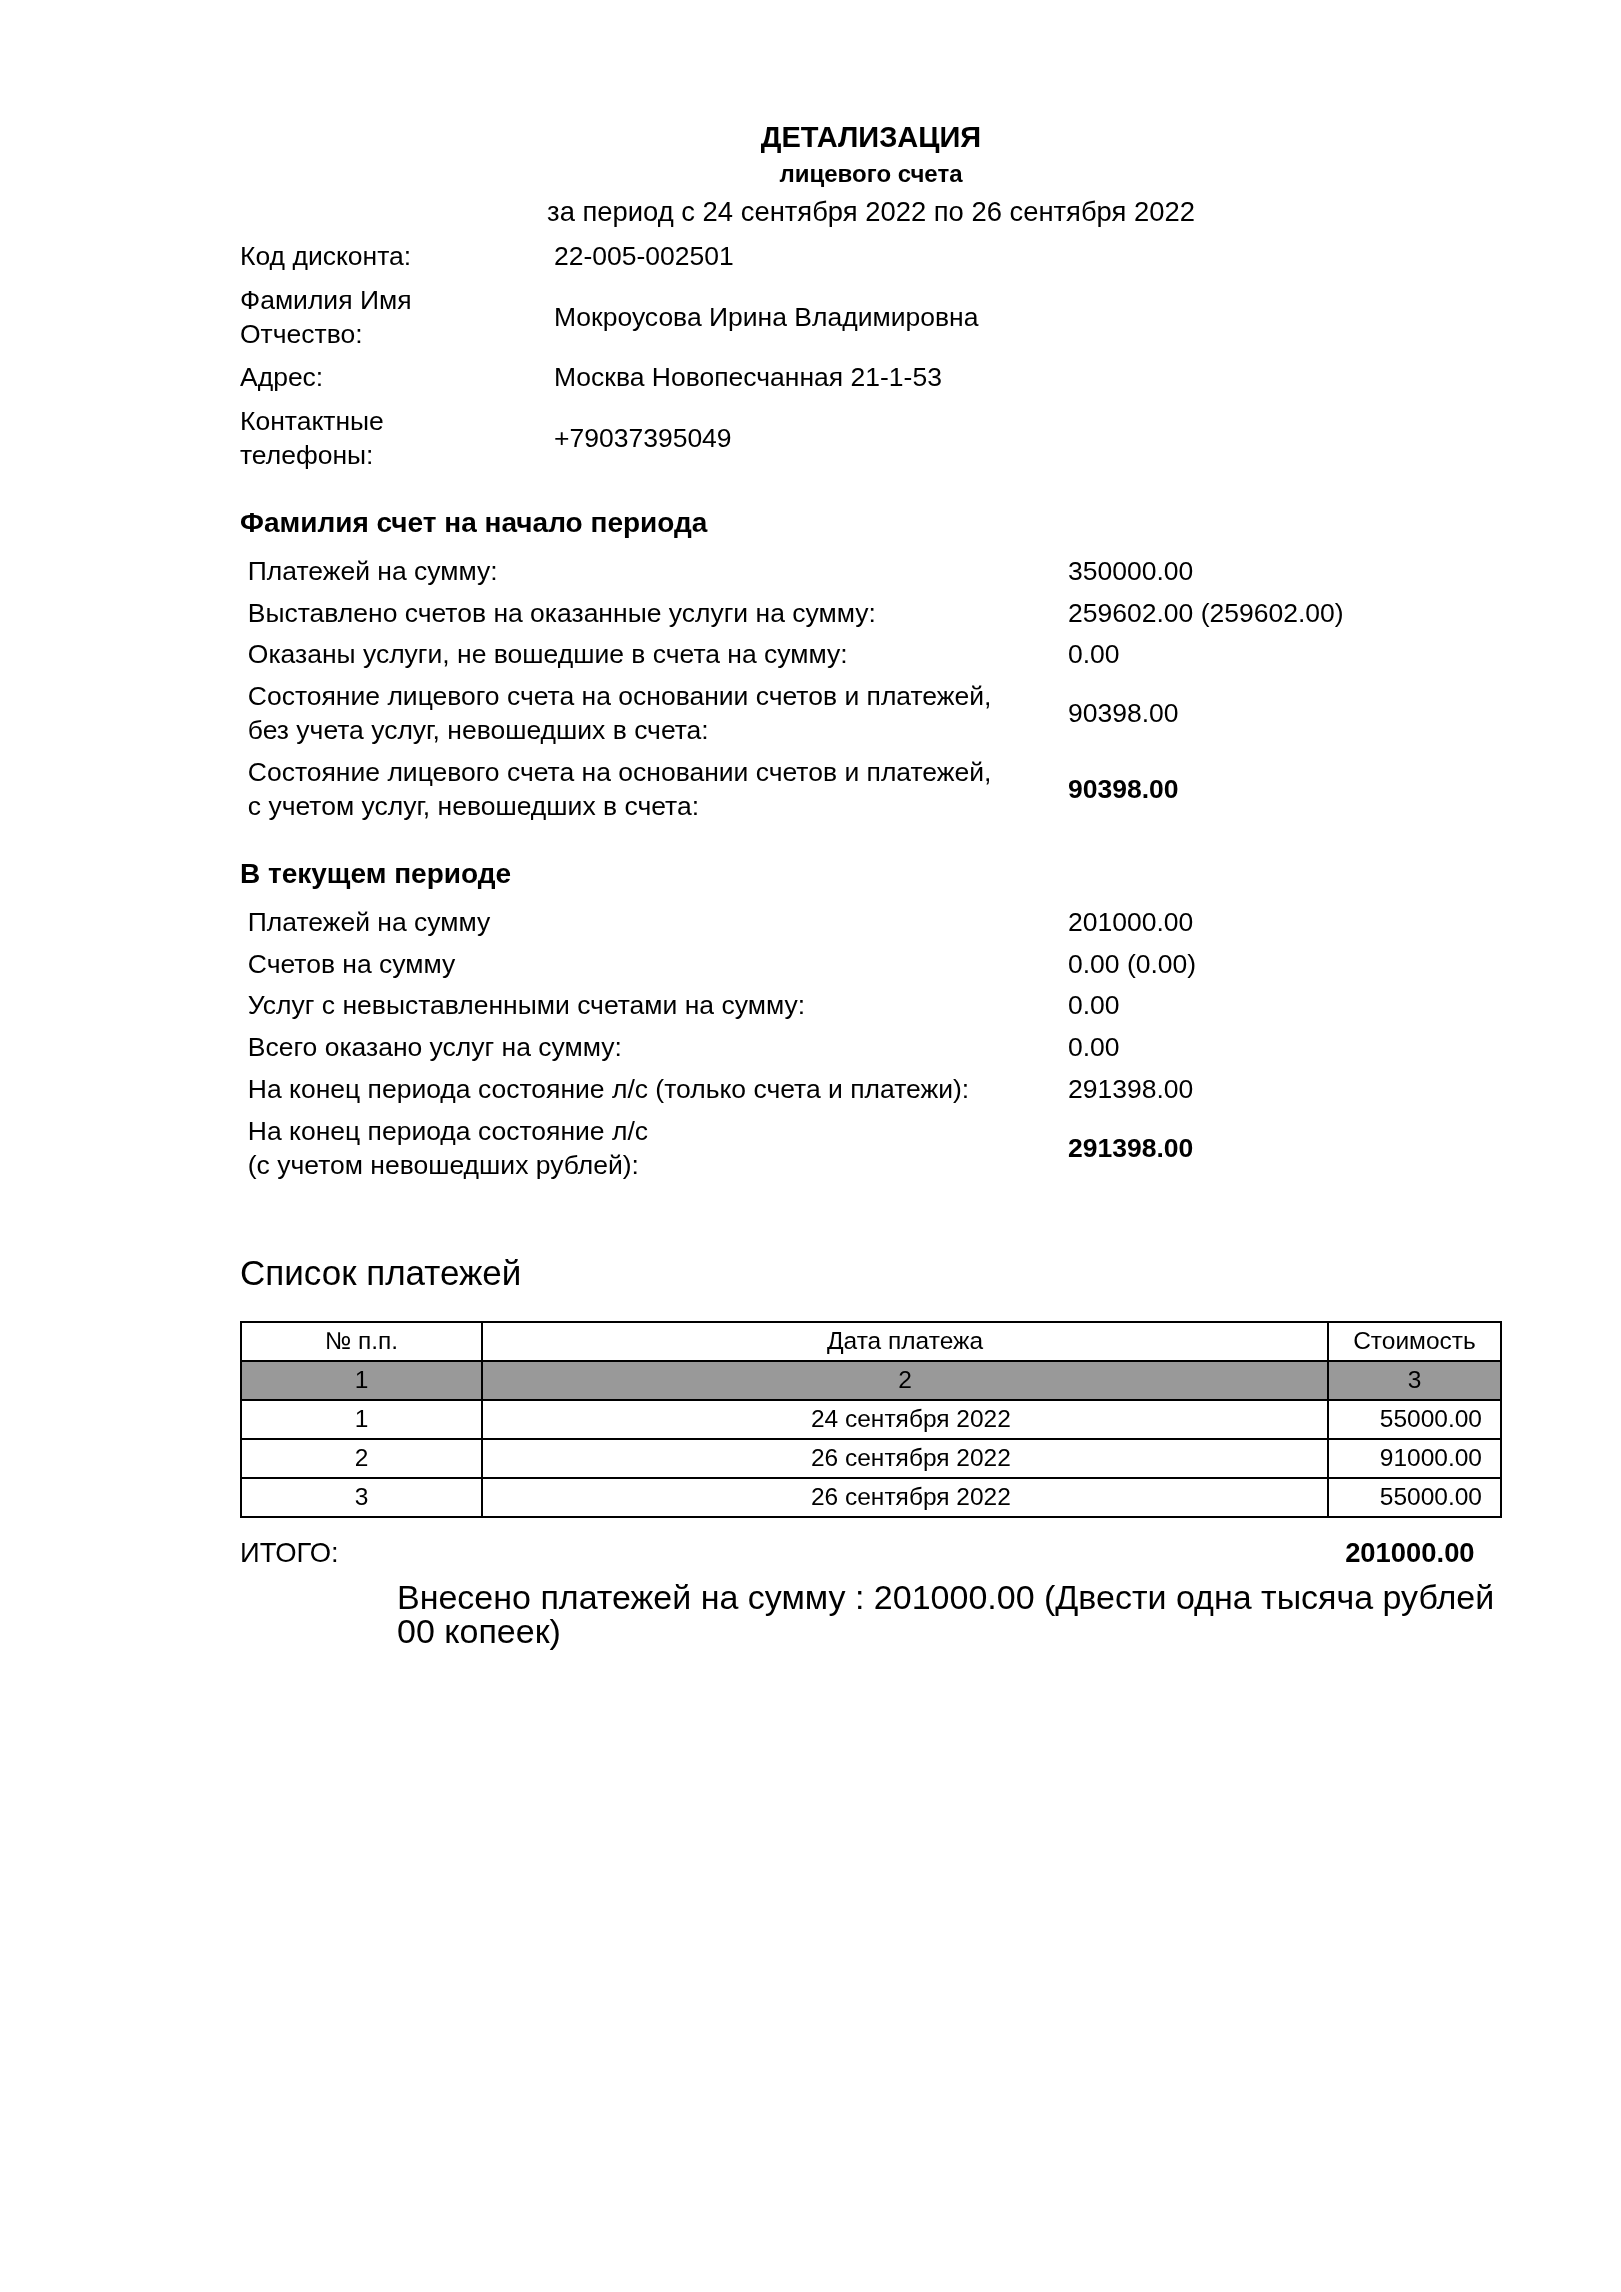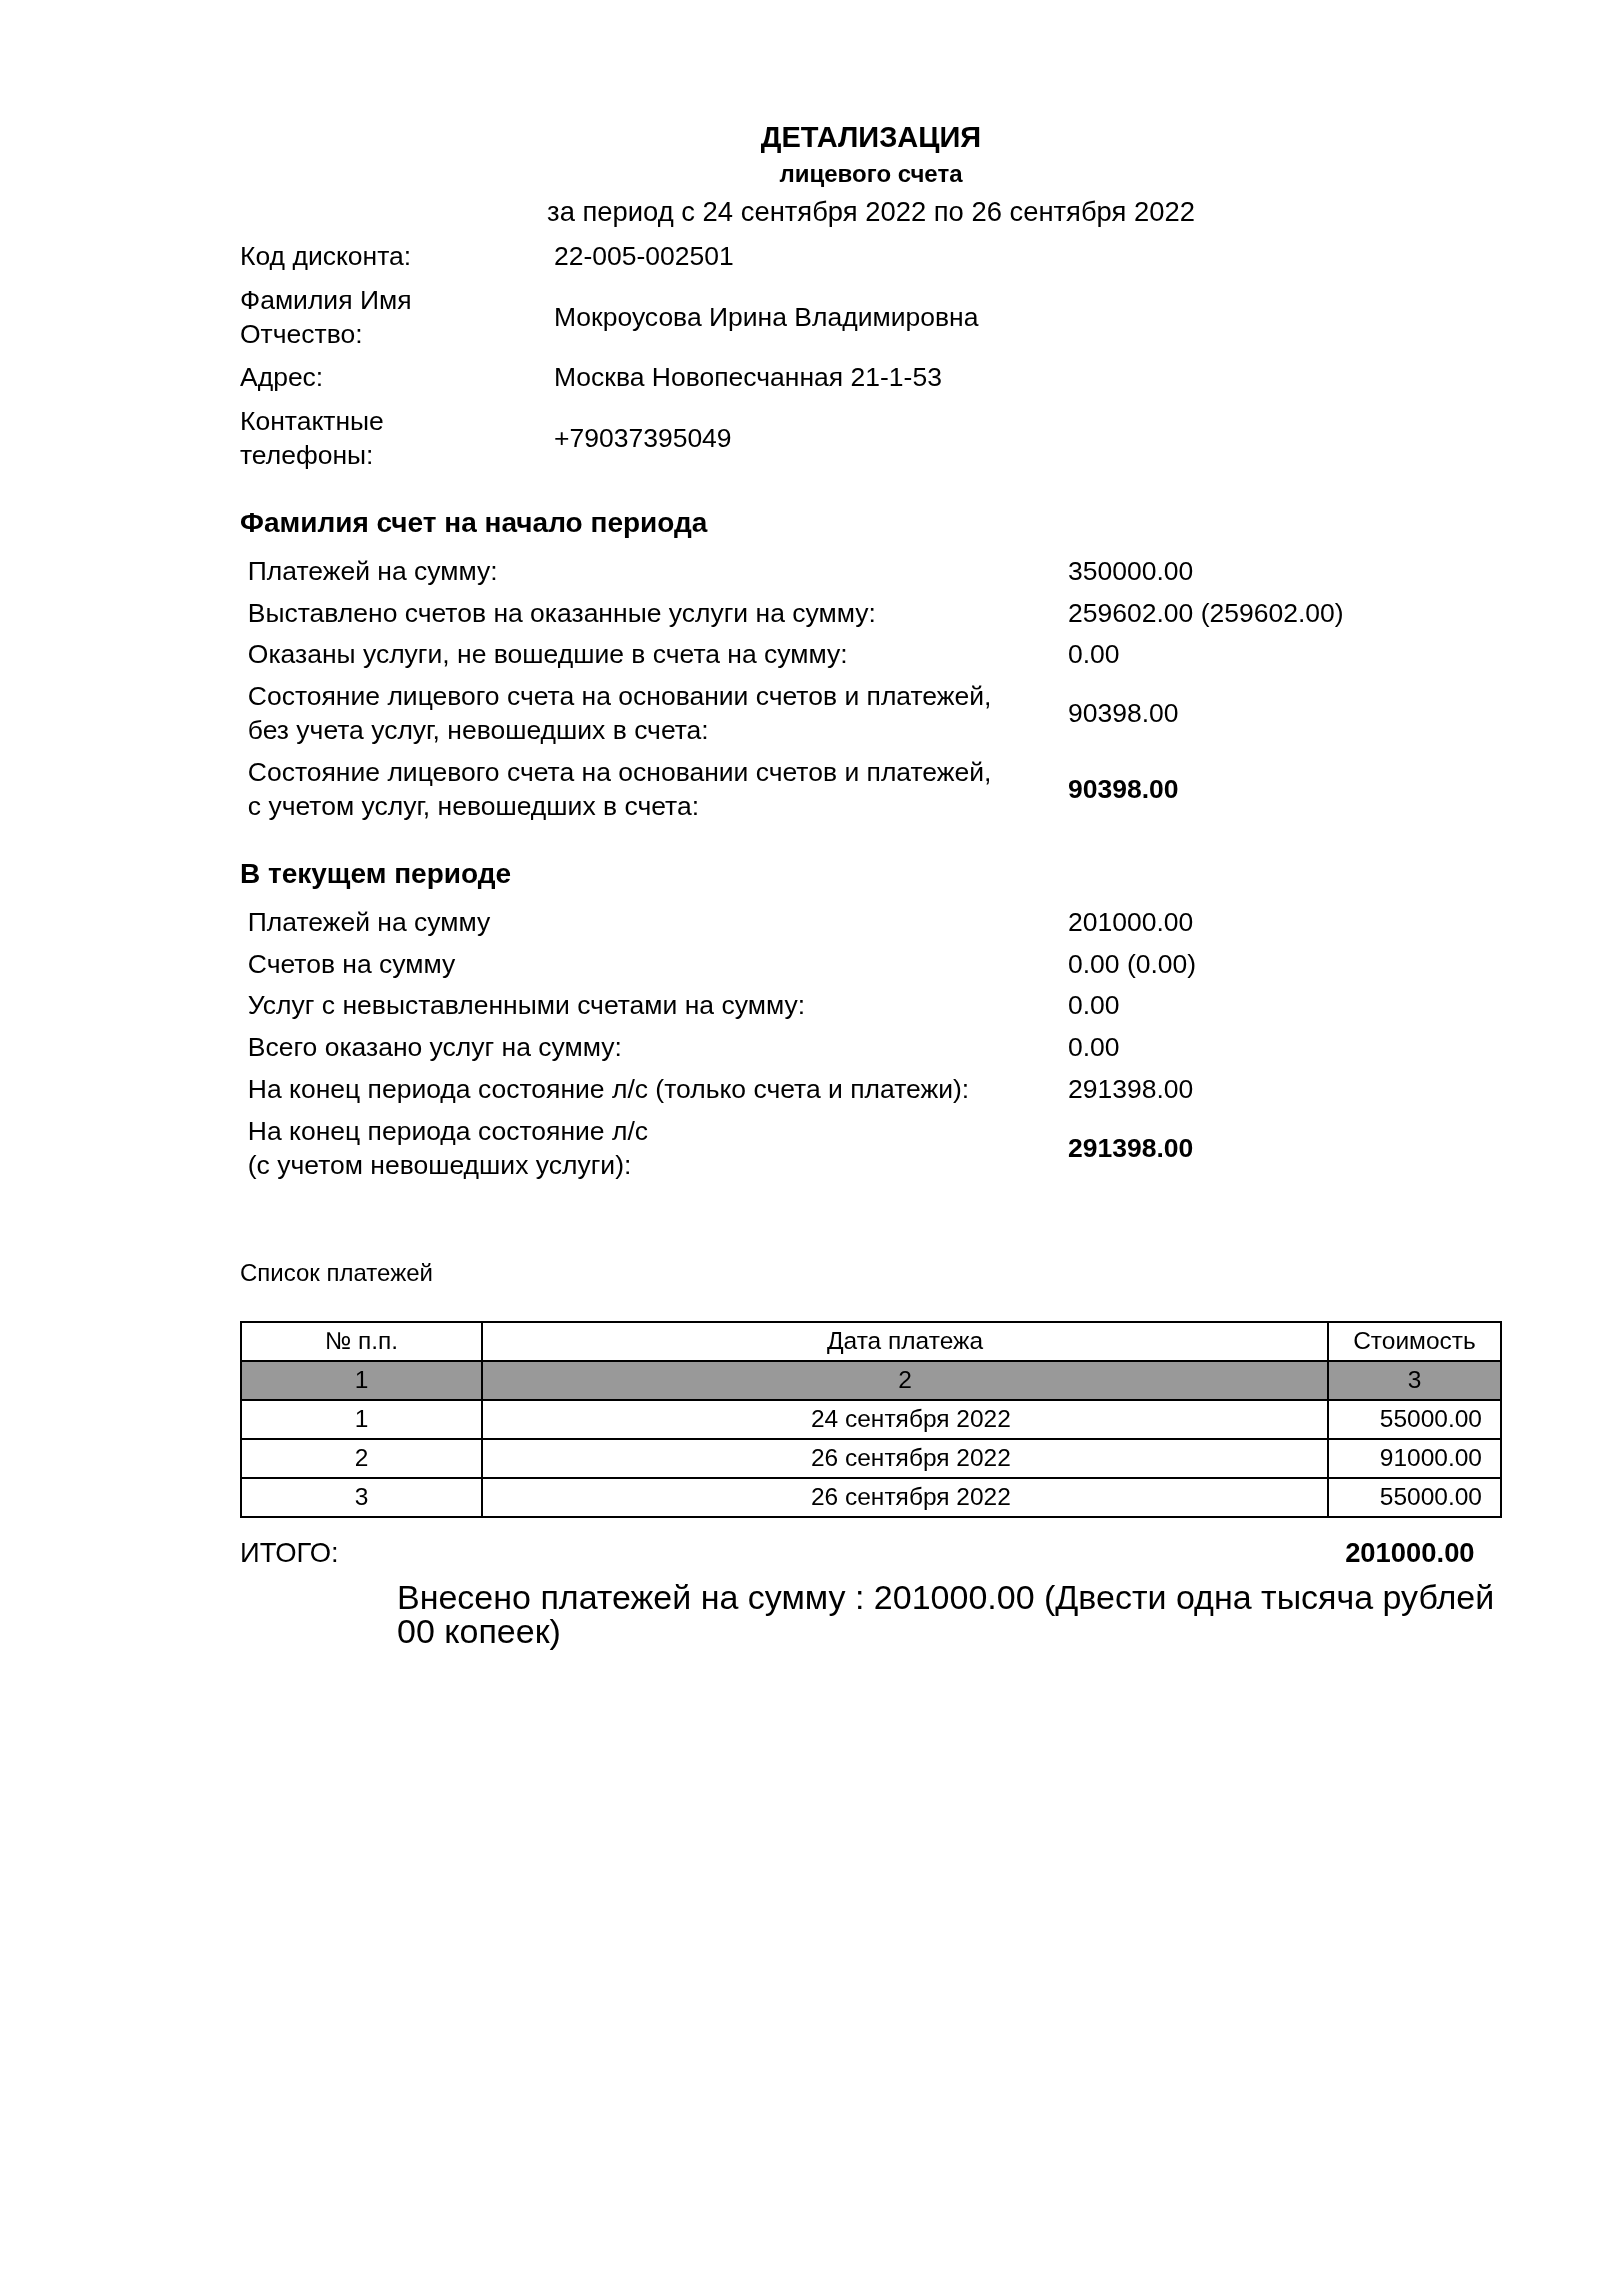--- a/index.html
+++ b/index.html
@@ -27,21 +27,21 @@
   
   .sec-heading { font-size:28px; font-weight:700; line-height:35px;
                  margin-top:33px; margin-bottom:13.7px; }
   .srow { position:relative; margin-bottom:7.8px; padding-left:7.8px; font-size:26.5px; }
   .srow .lbl div { line-height:34px; white-space:nowrap; }
   .srow .val { position:absolute; left:828px; top:50%; transform:translateY(-50%);
                line-height:34px; white-space:nowrap; }
   .bold { font-weight:700; }
 
   
-  .payments-heading { margin-top:73px; font-size:24px; line-height:35px; }
+  .payments-heading { margin-top:73px; font-size:35px; line-height:35px; }
   table.payments { margin-top:31px; width:100%; border-collapse:collapse;
                    font-size:24.5px; }
   .payments th, .payments td {
     border-left:2px solid #000; border-right:2px solid #000;
     border-top:2.9px solid #000; border-bottom:2.9px solid #000;
     height:39px; font-weight:400; padding:0; vertical-align:middle;
   }
   .payments col.c1 { width:241px; }
   .payments col.c3 { width:173px; }
   .payments th { text-align:center; }
@@ -162,21 +162,21 @@
       </div>
       <div class="srow">
         <div class="lbl">
           <div>На конец периода состояние л/с (только счета и платежи):</div>
         </div>
         <div class="val">291398.00</div>
       </div>
       <div class="srow">
         <div class="lbl">
           <div>На конец периода состояние л/с</div>
-          <div>(с учетом невошедших услуги):</div>
+          <div>(с учетом невошедших рублей):</div>
         </div>
         <div class="val bold">291398.00</div>
       </div>
     </div>
 
     <div class="payments-heading">Список платежей</div>
 
     <table class="payments">
       <colgroup>
           <col class="c1">

